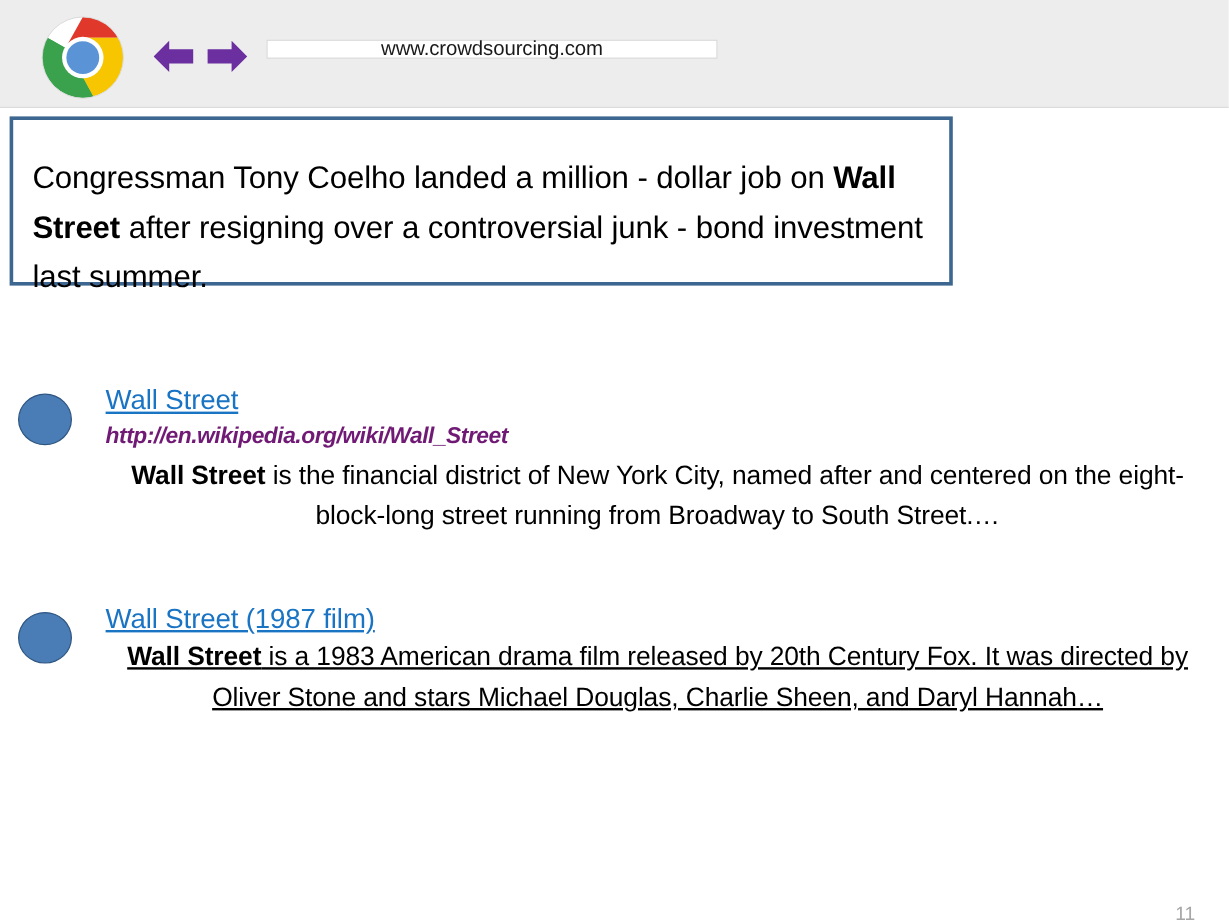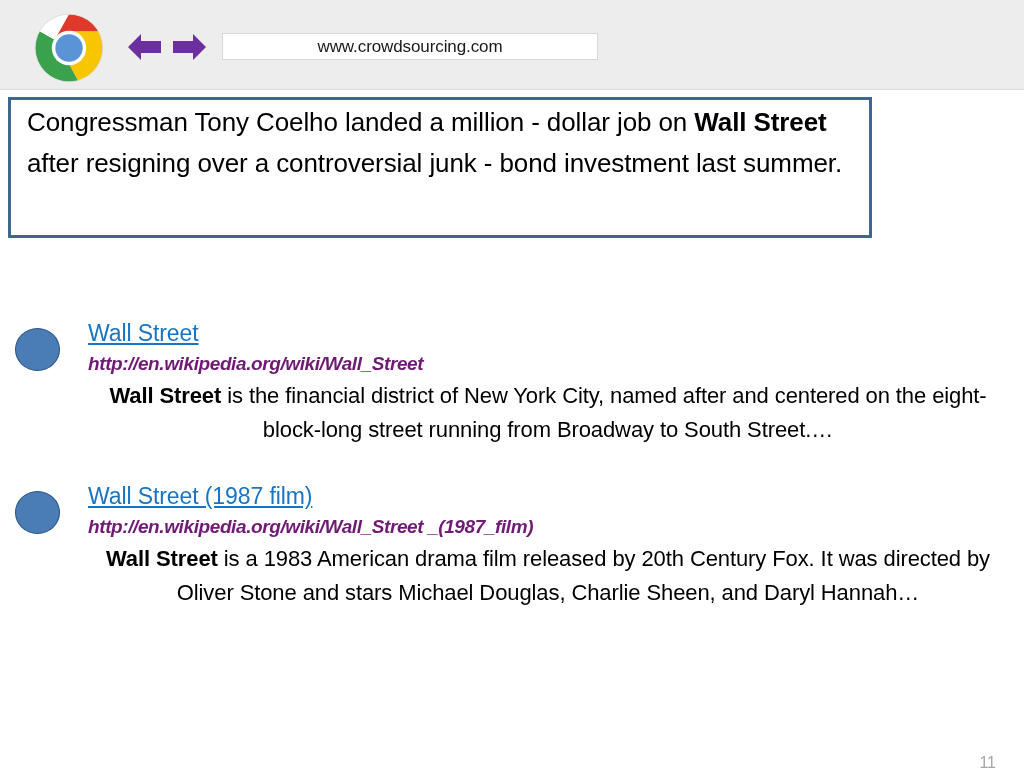--- a/index.html
+++ b/index.html
@@ -46,46 +46,46 @@
     height: 34px;
   }
   #nav-arrows svg { display: block; }
 
   
   #url-bar {
     position: absolute;
     left: 222px;
     top: 33px;
     width: 376px;
-    height: 27px;
+    height: 16px;
     background: #ffffff;
     border: 1px solid #d7d7d7;
     box-sizing: border-box;
     display: flex;
     align-items: center;
     justify-content: center;
   }
   #url-text {
     font-size: 17px;
     color: #1a1a1a;
     letter-spacing: -0.1px;
     white-space: nowrap;
   }
 
   
   #query-box {
     position: absolute;
     left: 8px;
     top: 97px;
-    width: 864px;
+    width: 786px;
     height: 141px;
     box-sizing: border-box;
     border: 3px solid #3d6690;
     background: #ffffff;
-    padding: 2px 16px 0 16px;
+    padding: 28px 16px 0 16px;
   }
   #query-text {
     font-size: 26px;
     line-height: 41px;
     color: #000000;
     letter-spacing: -0.1px;
   }
   #query-text b { font-weight: bold; }
 
   
@@ -94,21 +94,21 @@
     left: 0;
     top: 318px;
     width: 1024px;
   }
   .result {
     position: relative;
     padding-left: 88px;
     min-height: 120px;
   }
   #result-1 { margin-top: 0px; }
-  #result-2 { margin-top: 34px; }
+  #result-2 { margin-top: 53px; text-decoration: underline; }
 
   .result-bullet {
     position: absolute;
     left: 15px;
     top: 10px;
     width: 45px;
     height: 43px;
     border-radius: 50%;
     background: #4a7cb5;
     border: 1px solid #2f5682;
@@ -209,19 +209,18 @@
   <div class="result" id="result-1">
     <div class="result-bullet"></div>
     <a class="result-title">Wall Street</a>
     <div class="result-url">http://en.wikipedia.org/wiki/Wall_Street</div>
     <div class="result-snippet"><b>Wall Street</b><span> is the financial district of New York City, named after and centered on the eight-block-long street running from Broadway to South Street.…</span></div>
   </div>
 
   <div class="result" id="result-2">
     <div class="result-bullet"></div>
     <a class="result-title">Wall Street (1987 film)</a>
-    <div class="result-url">http://en.wikipedia.org/wiki/Wall_Street _(1987_film)</div>
     <div class="result-snippet"><b>Wall Street</b><span> is a 1983 American drama film released by 20th Century Fox. It was directed by Oliver Stone and stars Michael Douglas, Charlie Sheen, and Daryl Hannah…</span></div>
   </div>
 
 </div>
 
 <div id="page-number">11</div>
 
 </body></html>

